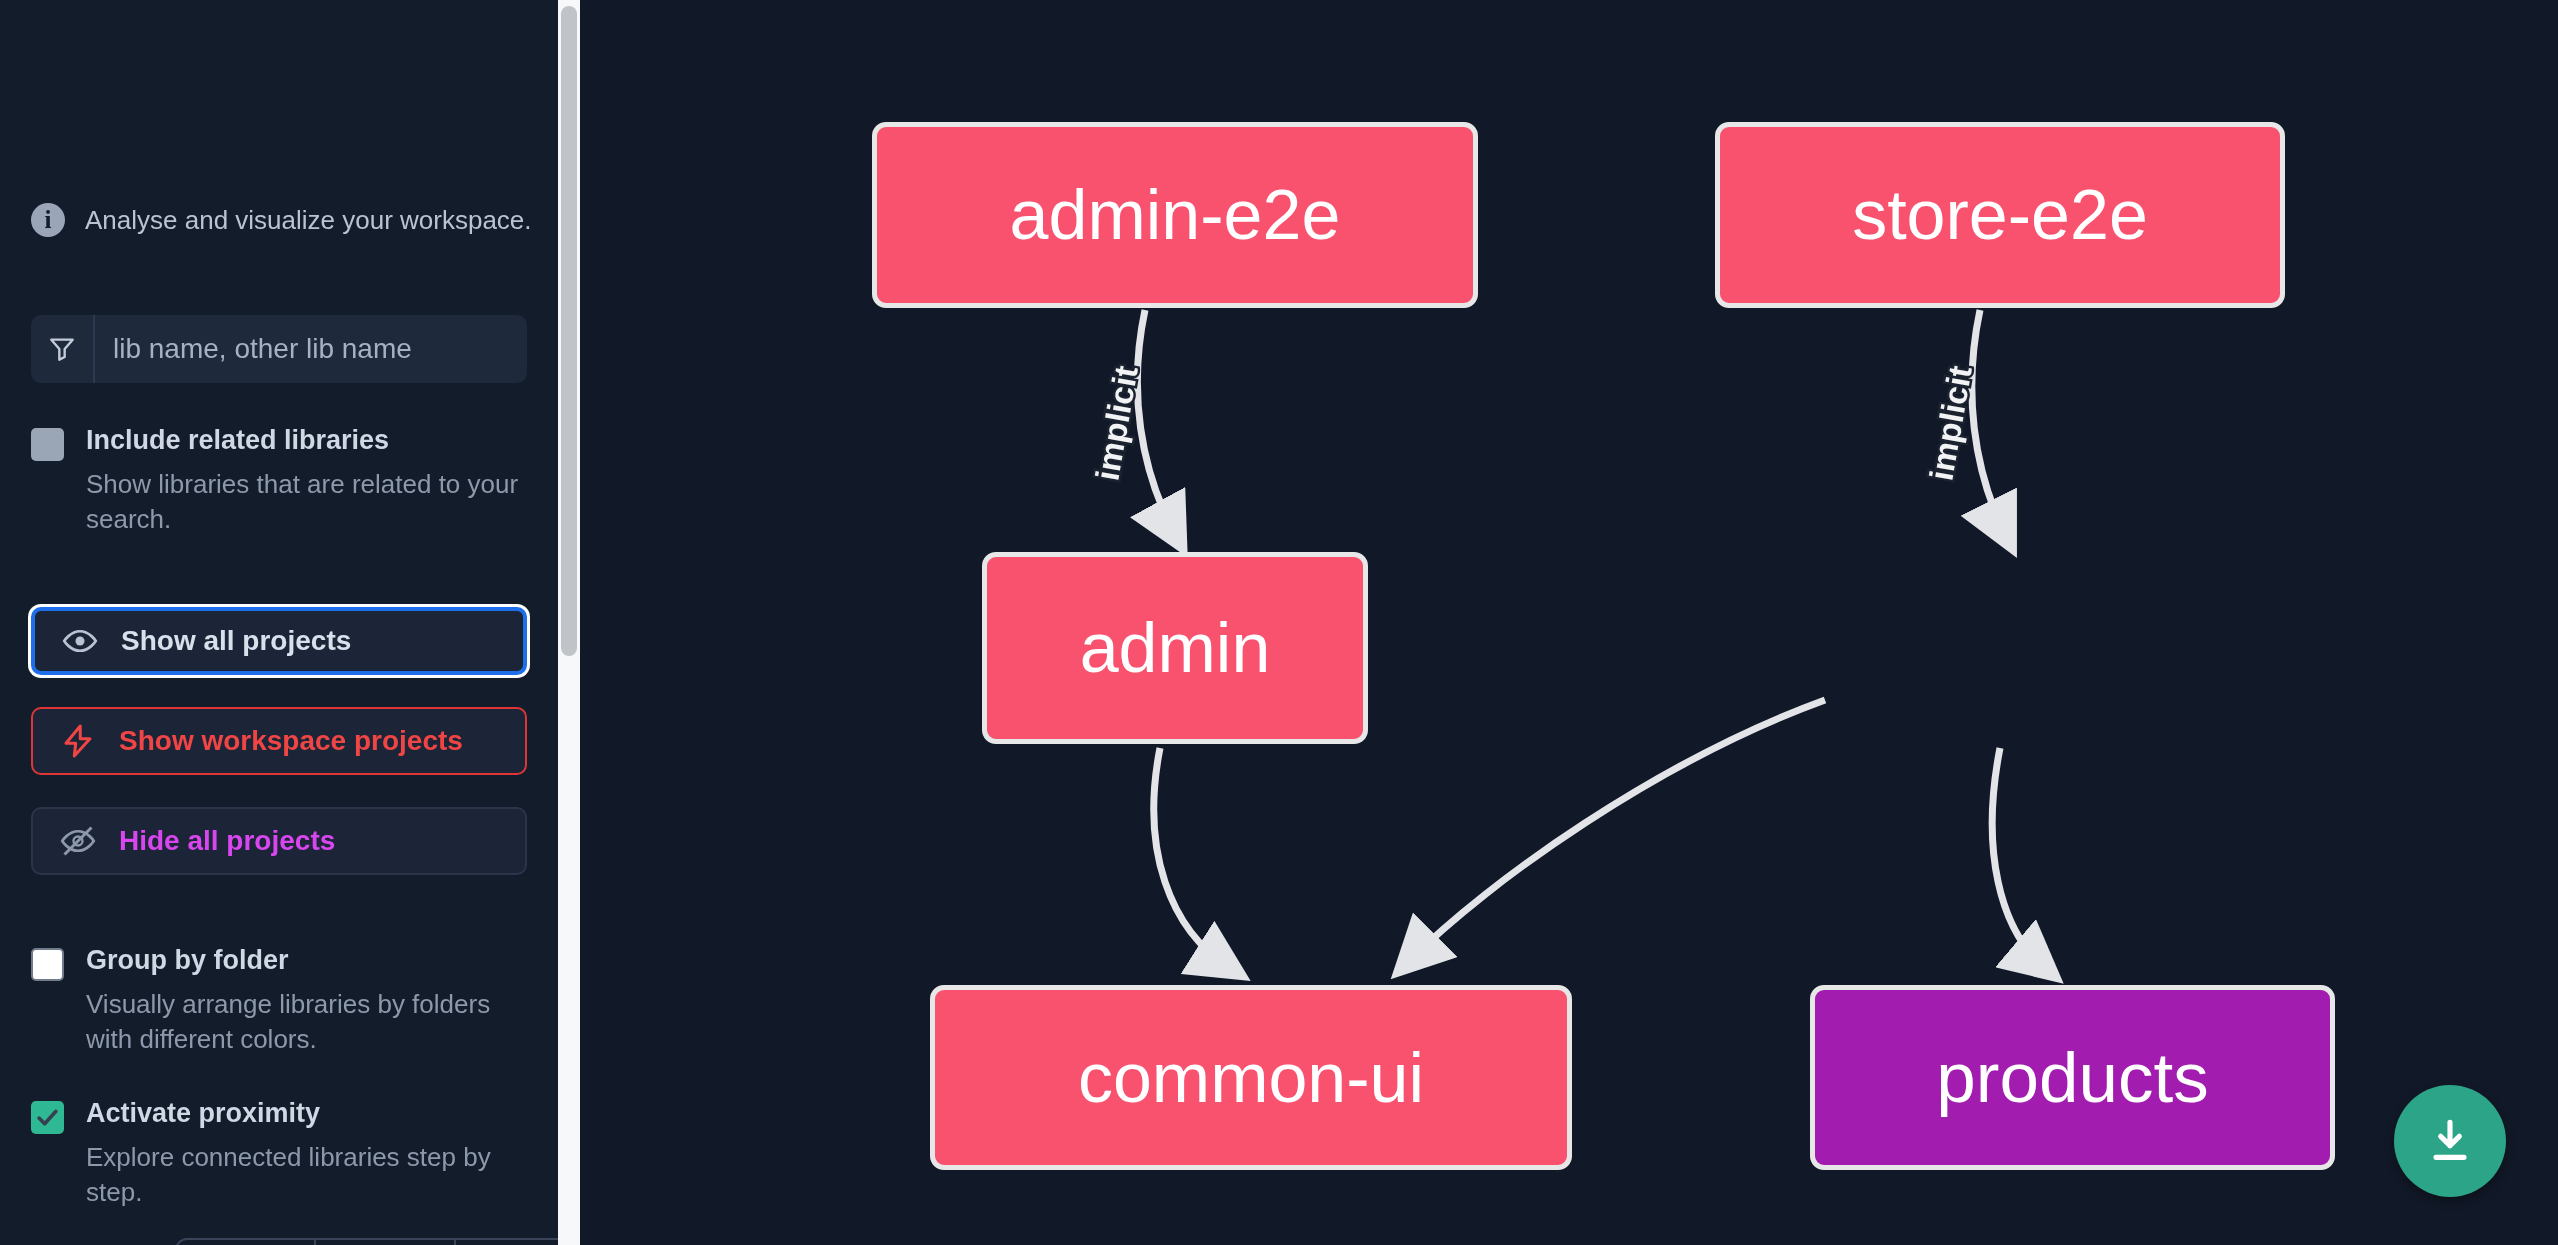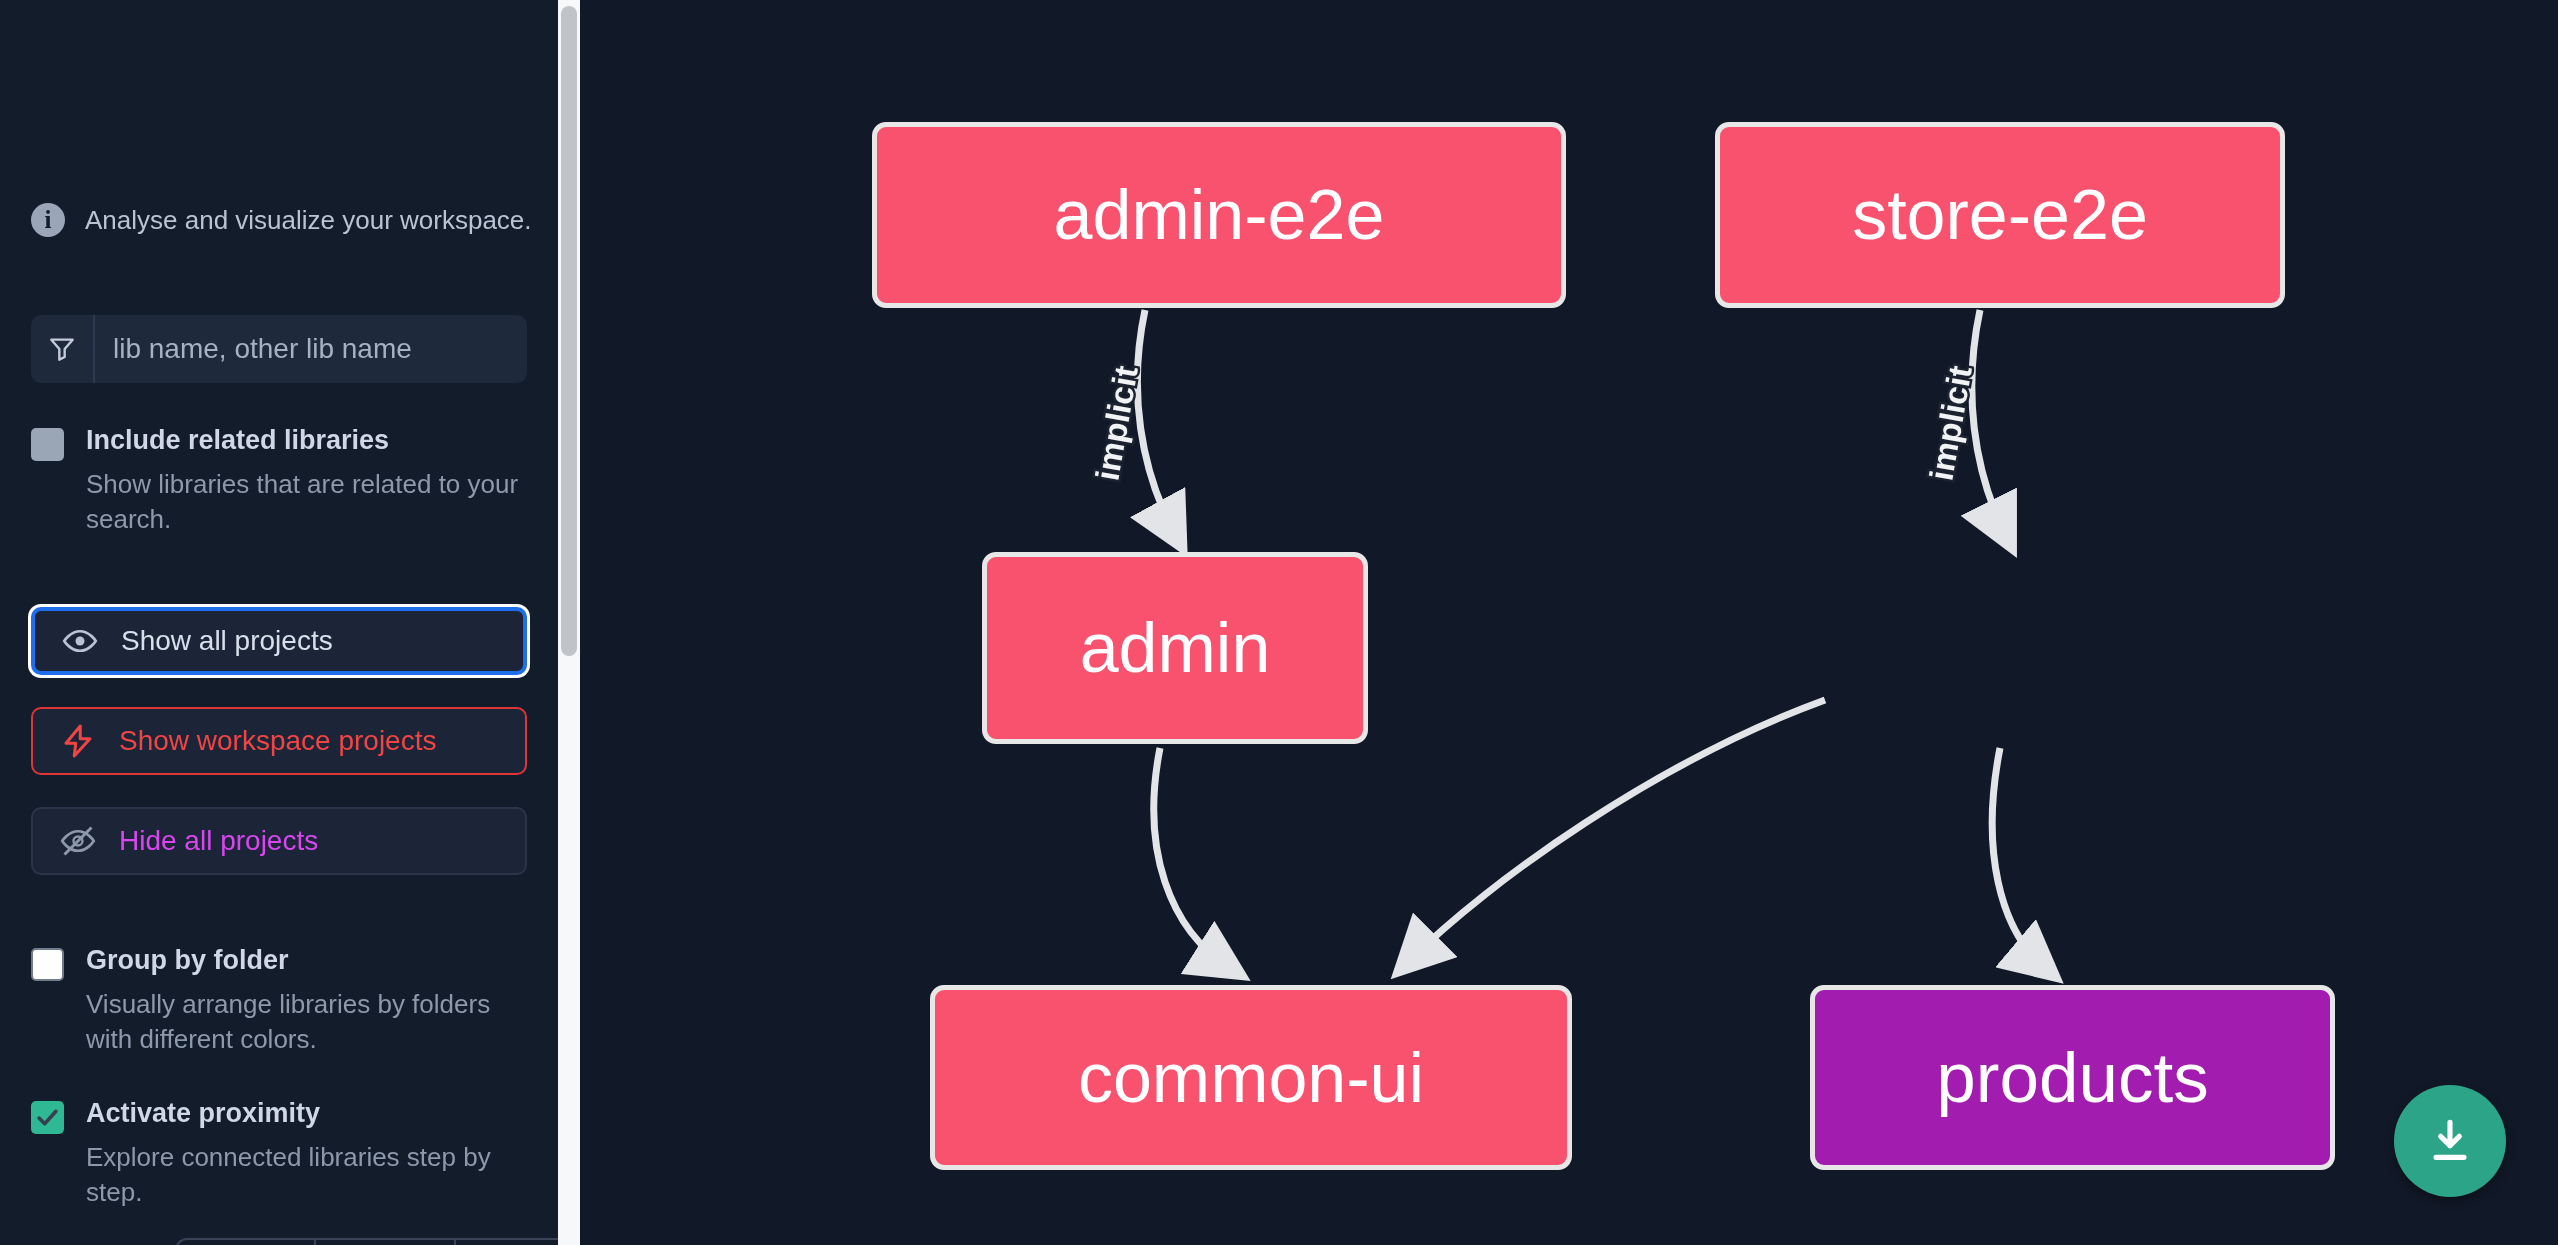--- a/index.html
+++ b/index.html
@@ -68,21 +68,21 @@
   .cbox.checked-green { background:#2fb894; display:flex; align-items:center; justify-content:center; }
   .cbox-label { margin-left:22px; font-size:27px; font-weight:700; color:#cfd8e4; line-height:1.18; }
   .cbox-desc { margin-left:55px; margin-top:6px; font-size:26px; color:#8d99ab; line-height:1.35; width:440px; }
 
   .btn {
     position:absolute; left:31px; width:496px; height:68px;
     background:#1b2537; border-radius:10px;
     display:flex; align-items:center; cursor:pointer;
   }
   .btn .bicon { width:38px; margin-left:26px; display:flex; align-items:center; justify-content:center; }
-  .btn .blabel { margin-left:22px; font-size:28px; font-weight:400; }
+  .btn .blabel { margin-left:22px; font-size:28px; font-weight:700; }
   #btn-show-all { border:4px solid #1f6feb; box-shadow:0 0 0 3px #ffffff; }
   #btn-show-all .blabel { color:#d8e0ec; }
   #btn-affected { border:2px solid #e03535; }
   #btn-affected .blabel { color:#f04545; }
   #btn-hide-all { border:2px solid #2a344a; }
   #btn-hide-all .blabel { color:#d946ef; }
 
   .partial-group {
     position:absolute; left:175px; top:1238px; width:420px; height:60px;
     border:2px solid #3a4459; border-radius:12px 12px 0 0;
@@ -226,21 +226,21 @@
       <path fill="none" stroke="#e2e4e8" stroke-width="7" marker-end="url(#ah)" d="M580,748 C560,850 590,930 650,968"></path>
 
       <path fill="none" stroke="#e2e4e8" stroke-width="7" marker-end="url(#ah)" d="M1245,700 C1080,760 910,880 828,962"></path>
 
       <path fill="none" stroke="#e2e4e8" stroke-width="7" marker-end="url(#ah)" d="M1420,748 C1400,850 1420,930 1465,968"></path>
 
       <text x="548" y="425" fill="#f2f3f5" stroke="#1b2230" stroke-width="5" paint-order="stroke" font-family="Liberation Sans, sans-serif" font-size="33" font-weight="700" text-anchor="middle" transform="rotate(-80 548 425)">implicit</text>
       <text x="1382" y="425" fill="#f2f3f5" stroke="#1b2230" stroke-width="5" paint-order="stroke" font-family="Liberation Sans, sans-serif" font-size="33" font-weight="700" text-anchor="middle" transform="rotate(-80 1382 425)">implicit</text>
     </svg>
 
-    <div class="node" style="left:292px; top:122px; width:694px; height:186px; background:#f9526f; font-size:70px;">
+    <div class="node" style="left:292px; top:122px; width:606px; height:186px; background:#f9526f; font-size:70px;">
       <span>admin-e2e</span>
     </div>
     <div class="node" style="left:1135px; top:122px; width:570px; height:186px; background:#f9526f; font-size:70px;">
       <span>store-e2e</span>
     </div>
     <div class="node" style="left:402px; top:552px; width:386px; height:192px; background:#f9526f; font-size:70px;">
       <span>admin</span>
     </div>
     <div class="node" style="left:350px; top:985px; width:642px; height:185px; background:#f9526f; font-size:70px;">
       <span>common-ui</span>

